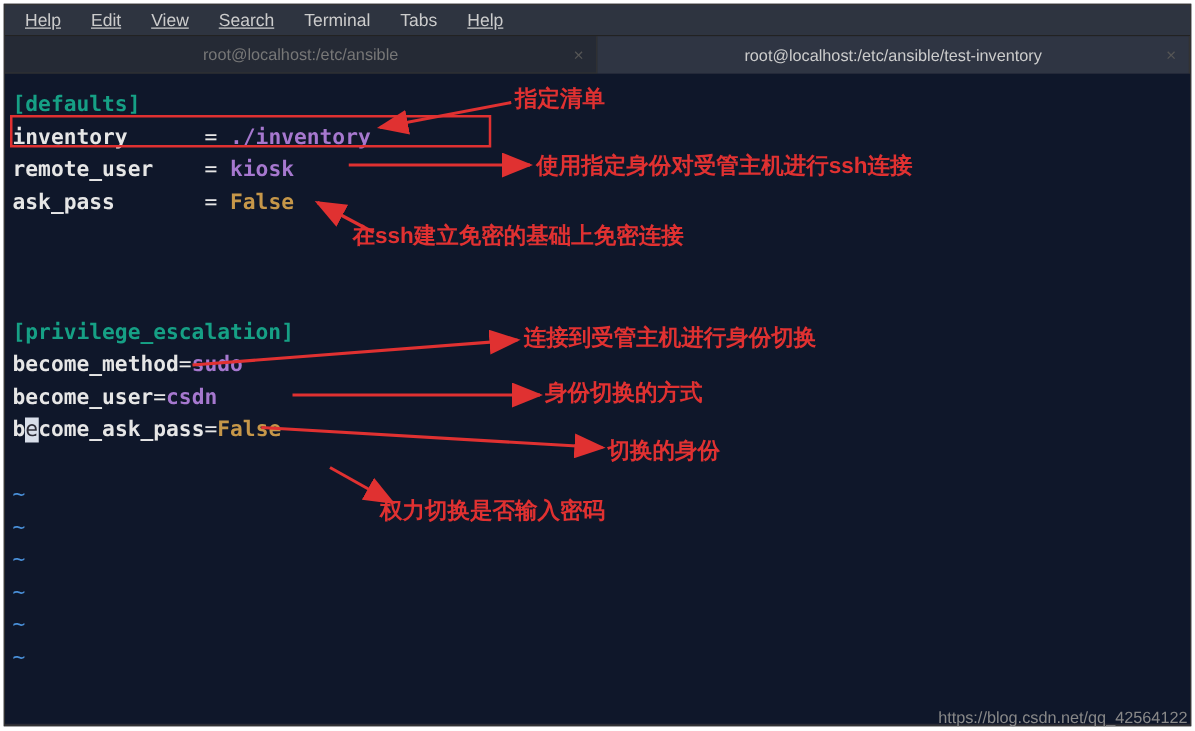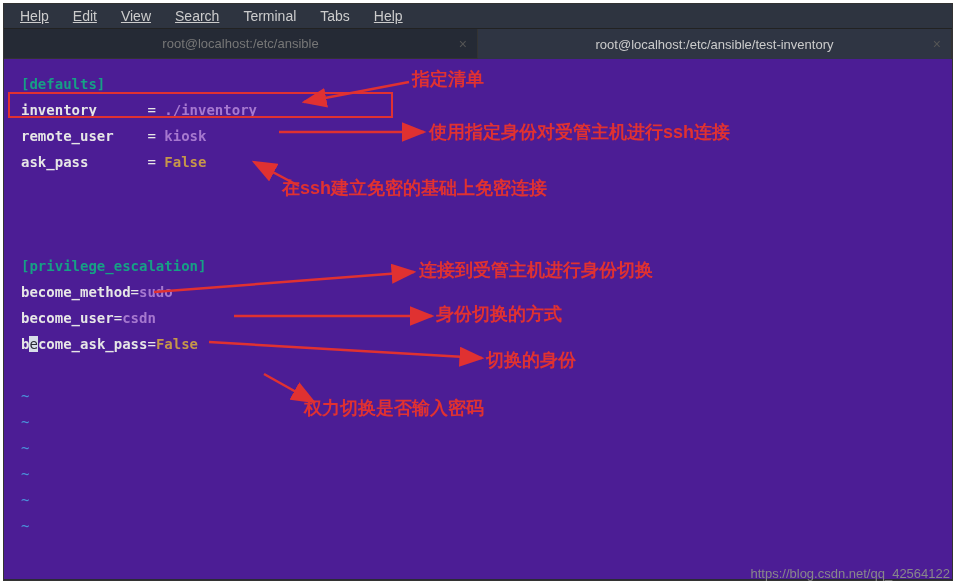--- a/index.html
+++ b/index.html
@@ -58,25 +58,25 @@
       color: #ccc;
       border-bottom: none;
     }
     .tab .close {
       position: absolute;
       right: 10px;
       color: #555;
       font-size: 14px;
     }
     .editor {
-      background: #4c1d95;
-      padding: 12px 17px;
+      background: #0f172a;
+      padding: 12px 6px;
       color: #ddd;
       font-family: "DejaVu Sans Mono", "Courier New", monospace;
-      font-size: 14px;
+      font-size: 17px;
       line-height: 26px;
       position: relative;
       height: 520px;
     }
     .line { white-space: pre; }
     .sect { color: #16a085; font-weight: bold; } 
     .key  { color: #e6e6e6; font-weight: bold; }
     .eq   { color: #e6e6e6; }
     .path { color: #a678cf; font-weight: bold; }
     .val-ident { color: #a678cf; font-weight: bold; }

